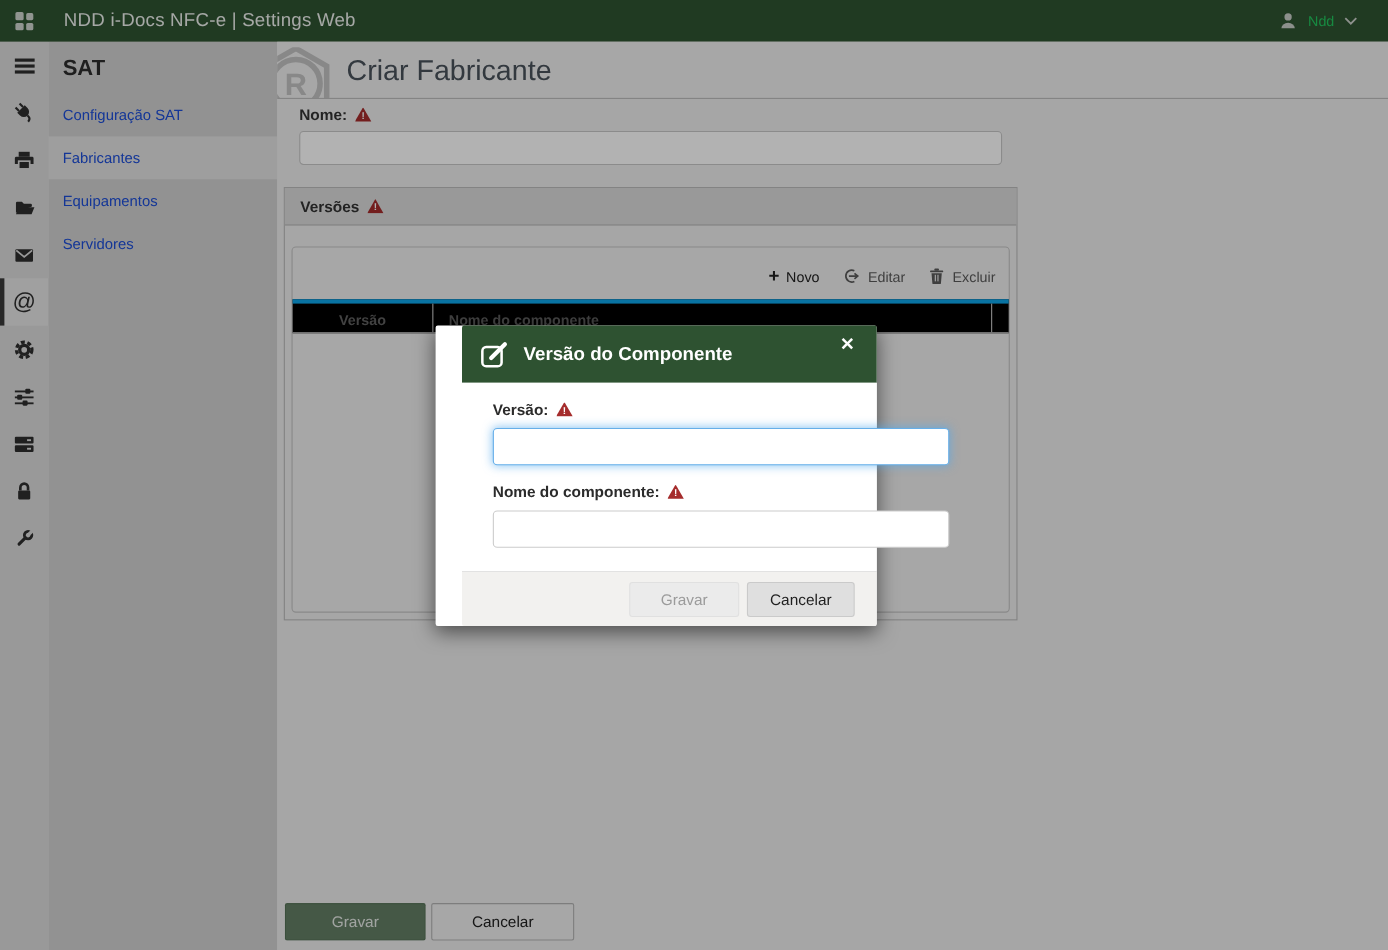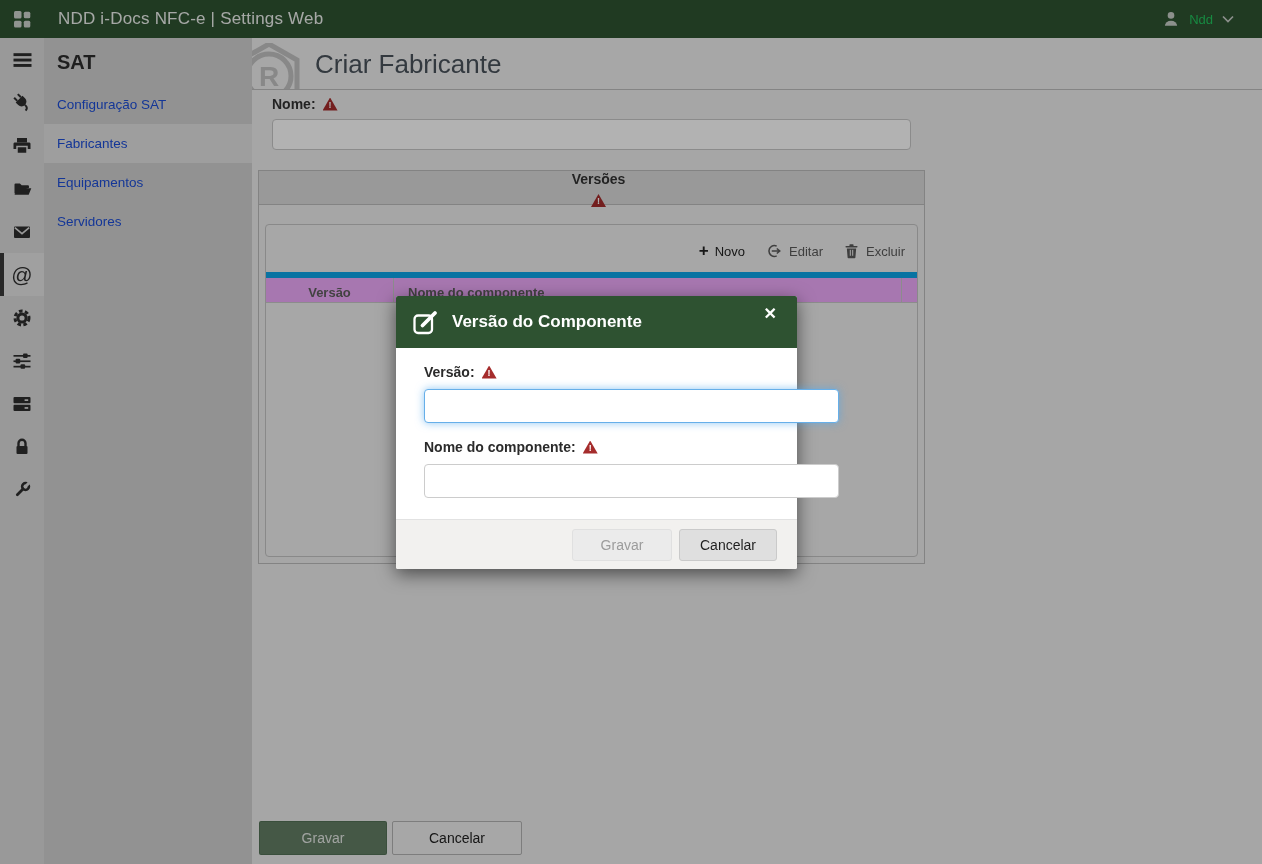--- a/index.html
+++ b/index.html
@@ -72,52 +72,52 @@
     display:block; margin:7px 0 0 20px; width:639px; height:31px;
     border:1px solid #c7c7c7; border-radius:4px; background:#fff; padding:0 10px; font-size:14px;
     font-family:"Liberation Sans",sans-serif; outline:none;
   }
 
   
   .groupbox { margin:20px 0 0 6px; width:667px; border:1px solid #bcbcbc; background:#eeeeee; }
   .groupbox-header {
     height:34px; background:#dbdbdb; border-bottom:1px solid #bcbcbc;
     display:flex; align-items:center; gap:7px; padding-left:14px;
-    font-size:14px; font-weight:700; color:#333;flex-direction:column;
+    font-size:14px; font-weight:700; color:#333;
   }
   .groupbox-body { padding:19px 6px 6px 6px; }
   .gridbox { border:1px solid #c4c4c4; border-radius:4px; background:#f0f0f0; height:333px; }
   .grid-toolbar {
     display:flex; justify-content:flex-end; align-items:center; gap:20px;
     padding:13px 12px 0 0; height:39px;
   }
   .tb-btn { display:flex; align-items:center; gap:6px; font-size:13px; color:#222; background:none; border:none; cursor:pointer; font-family:"Liberation Sans",sans-serif; }
   .tb-btn.disabled { color:#5a5a5a; }
   .tb-plus { font-size:17px; font-weight:700; line-height:12px; }
-  .grid-head { display:flex; margin-top:8px; border-top:6px solid #0ea5e9; border-bottom:1px solid #c9c9c9; background:#f0abfc; height:31px; }
+  .grid-head { display:flex; margin-top:8px; border-top:4px solid #0ea5e9; border-bottom:1px solid #c9c9c9; background:#000000; height:31px; }
   .gh-cell { line-height:29px; font-size:13px; font-weight:700; color:#5f5f5f; border-right:1px solid #c9c9c9; }
   .gh-versao { width:128px; text-align:center; }
   .gh-nome { flex:1; padding-left:14px; }
   .gh-extra { width:15px; border-right:none; }
 
   
   .page-actions { margin:257px 0 0 7px; display:flex; gap:5px; }
   .btn { font-family:"Liberation Sans",sans-serif; font-size:14px; cursor:pointer; }
   .btn-gravar-page {
     width:128px; height:34px; background:rgba(46,83,49,.72); color:#e7ebe7; border:1px solid rgba(46,83,49,.3); border-radius:2px;
   }
   .btn-cancelar-page {
     width:130px; height:34px; background:#efefef; color:#222; border:1px solid #b3b3b3; border-radius:2px;
   }
 
   
   .overlay { position:absolute; inset:0; background:rgba(0,0,0,0.30); z-index:5; }
   .modal {
     position:absolute; left:396px; top:296px; width:401px; z-index:10;
-    background:#fff; border-radius:2px; box-shadow:0 5px 18px rgba(0,0,0,.55);
+    background:#fff; border-radius:2px; box-shadow:0 5px 18px rgba(0,0,0,.55);padding-left:24px;
   }
   .modal-header {
     height:52px; background:#2e5231; display:flex; align-items:center; padding:0 16px 0 16px;
     border-radius:2px 2px 0 0;
   }
   .modal-title { color:#fff; font-size:17px; font-weight:700; margin-left:13px; }
   .modal-close { margin-left:auto; color:#fff; font-size:16px; font-weight:700; cursor:pointer; line-height:1; padding:2px 4px; align-self:flex-start; margin-top:8px; }
   .modal-body { padding:16px 28px 21px 28px; background:#fff; }
   .modal-label { font-size:14px; font-weight:700; color:#2b2b2b; display:flex; align-items:center; gap:7px; height:16px; }
   .modal-input {

